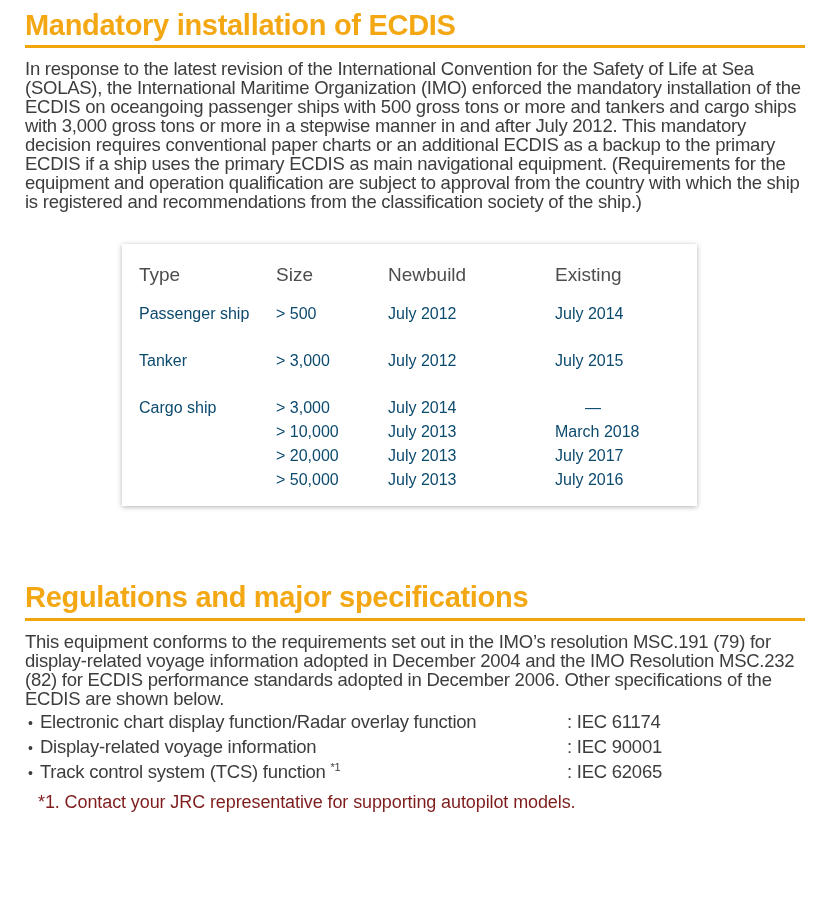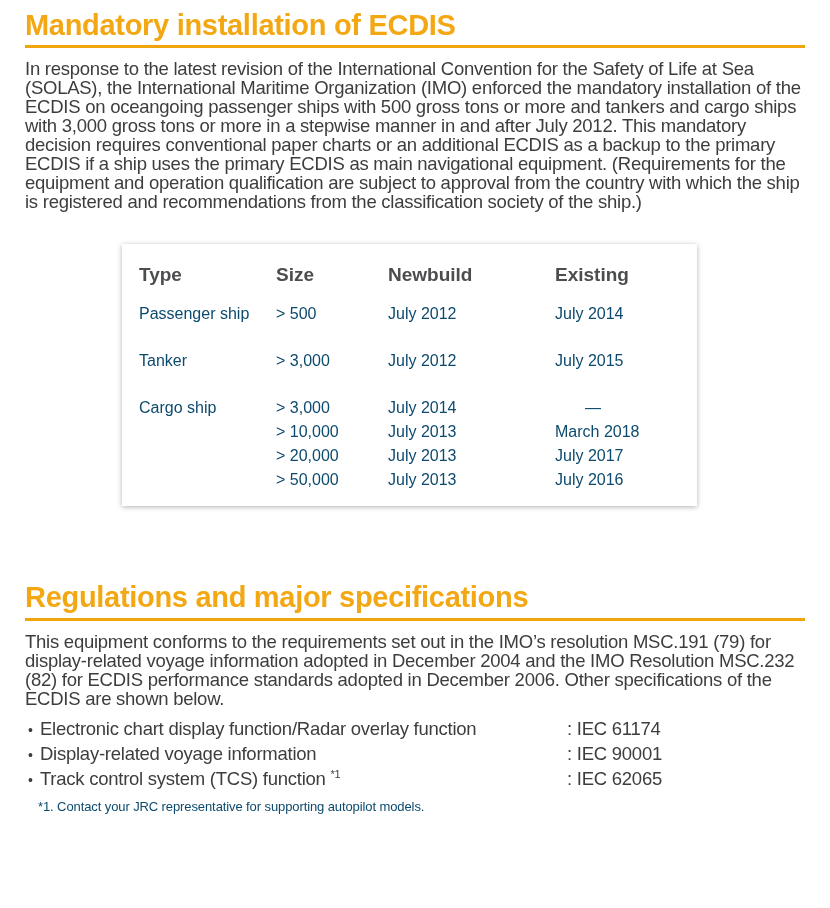--- a/index.html
+++ b/index.html
@@ -45,60 +45,60 @@
     padding: 18px 0 14px 17px;
     background: #ffffff;
     box-shadow: 0 1px 5px rgba(0,0,0,0.30);
   }
   .t-row {
     display: grid;
     grid-template-columns: 137px 112px 167px 1fr;
   }
   .t-head {
     font-size: 19px;
-    font-weight: 700;
+    font-weight: 400;
     color: #4c4d4f;
     line-height: 26px;
     margin-bottom: 14px;
   }
   .t-data {
     font-size: 16px;
     color: #0c4a6e;
     line-height: 24px;
   }
   .t-gap { margin-top: 23px; }
   .cell { white-space: nowrap; }
   .indent { padding-left: 30px; }
 
   .section2 { margin-top: 66px; }
 
   
-  .spec-list { margin-top: 9px; }
+  .spec-list { margin-top: 2px; }
   .spec-row {
     display: flex;
     font-size: 18.5px;
     line-height: 24px;
     letter-spacing: -0.25px;
     color: #3d3d3d;
   }
   .spec-label { width: 542px; }
   .bullet {
     display: inline-block;
     width: 12px;
     margin-left: 3px;
     font-size: 14px;
     color: #3d3d3d;
   }
   sup.fn-mark { font-size: 11px; vertical-align: super; line-height: 0; }
 
   .footnote {
     margin: 7px 0 0 13px;
-    font-size: 13px;
+    font-size: 18px;
     letter-spacing: -0.1px;
-    color: #0c4a6e;
+    color: #7f1d1d;
   }
 </style>
 </head>
 <body>
 
 <div class="page">
   <div class="content">
 
     <section>
       <h1 class="section-title">Mandatory installation of ECDIS</h1>

